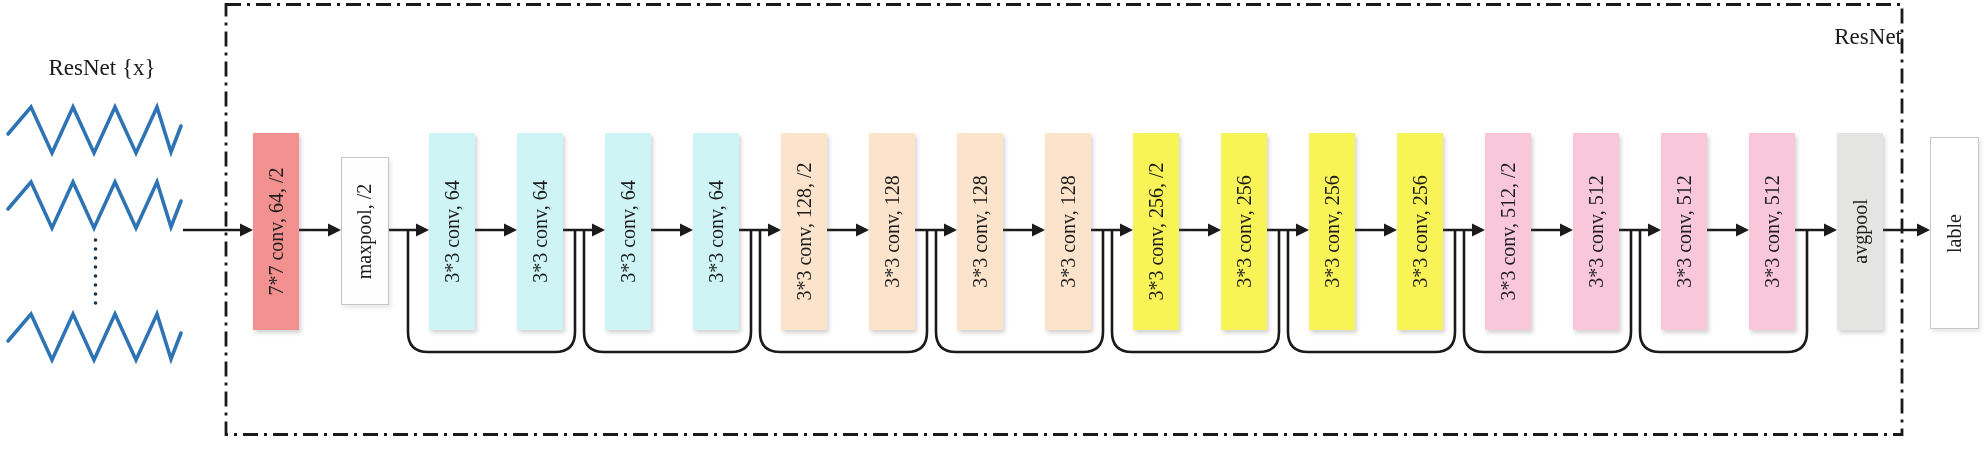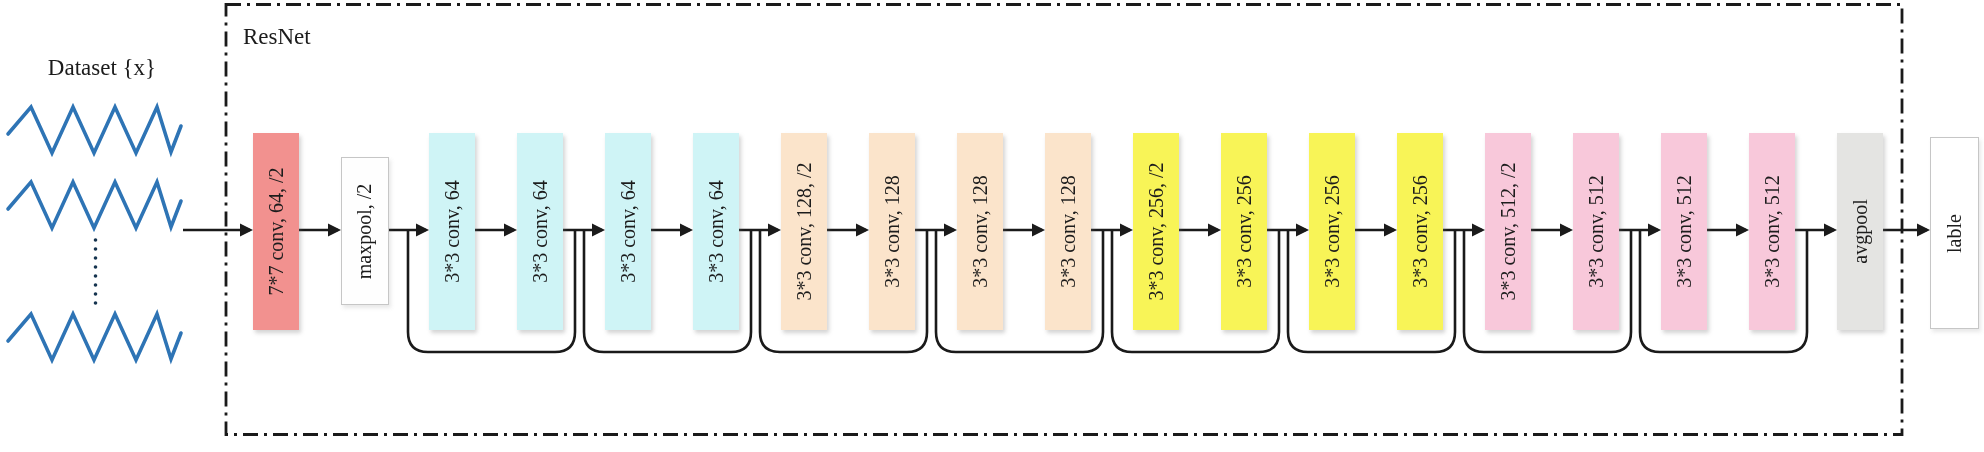--- a/index.html
+++ b/index.html
@@ -2,22 +2,22 @@
 <html><head>
 <meta charset="utf-8">
 <style>
   html,body{margin:0;padding:0;background:#ffffff;}
   .canvas{
     position:relative;width:1984px;height:452px;background:#ffffff;
     font-family:"Liberation Serif", serif;overflow:hidden;
   }
   .canvas svg{position:absolute;left:0;top:0;}
   .title{
-    position:absolute;left:226px;top:24px;width:1676px;text-align:left;
-    font-size:23px;color:#1b1b1b;margin-left:17px;
+    position:absolute;left:226px;top:24px;width:1676px;text-align:right;
+    font-size:23px;color:#1b1b1b;
   }
   .dslabel{
     position:absolute;left:28px;top:55px;width:148px;text-align:center;
     font-size:23px;color:#1b1b1b;
   }
   .box{
     position:absolute;display:flex;align-items:center;justify-content:center;
     box-shadow:2px 3px 4px rgba(110,110,110,.30);
   }
   .box .lbl{
@@ -86,21 +86,21 @@
       <circle cx="95.5" cy="240" r="1.8" fill="#16344f"></circle>
       <circle cx="95.5" cy="249" r="1.8" fill="#16344f"></circle>
       <circle cx="95.5" cy="258" r="1.8" fill="#16344f"></circle>
       <circle cx="95.5" cy="267" r="1.8" fill="#16344f"></circle>
       <circle cx="95.5" cy="276" r="1.8" fill="#16344f"></circle>
       <circle cx="95.5" cy="285" r="1.8" fill="#16344f"></circle>
       <circle cx="95.5" cy="294" r="1.8" fill="#16344f"></circle>
       <circle cx="95.5" cy="303" r="1.8" fill="#16344f"></circle>
     </svg>
 
-  <div class="dslabel">Dataset {x}</div>
+  <div class="dslabel">ResNet {x}</div>
   <div class="title">ResNet</div>
 
   <div id="boxes">
       <div class="box" style="left: 253px; top: 133px; width: 46px; height: 197px; background: rgb(242, 145, 143);">
         <span class="lbl">7*7 conv, 64, /2</span>
       </div>
       <div class="box outlined" style="left: 341px; top: 157px; width: 46px; height: 146px; background: rgb(254, 254, 254);">
         <span class="lbl">maxpool, /2</span>
       </div>
       <div class="box" style="left: 429px; top: 133px; width: 46px; height: 197px; background: rgb(207, 244, 246);">

